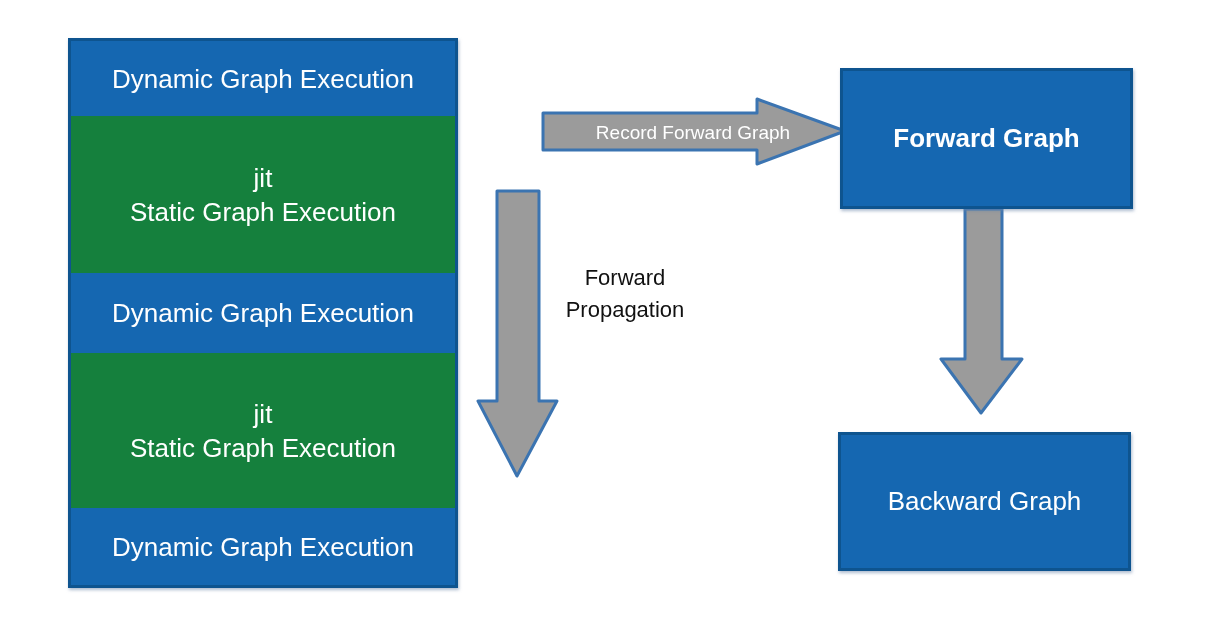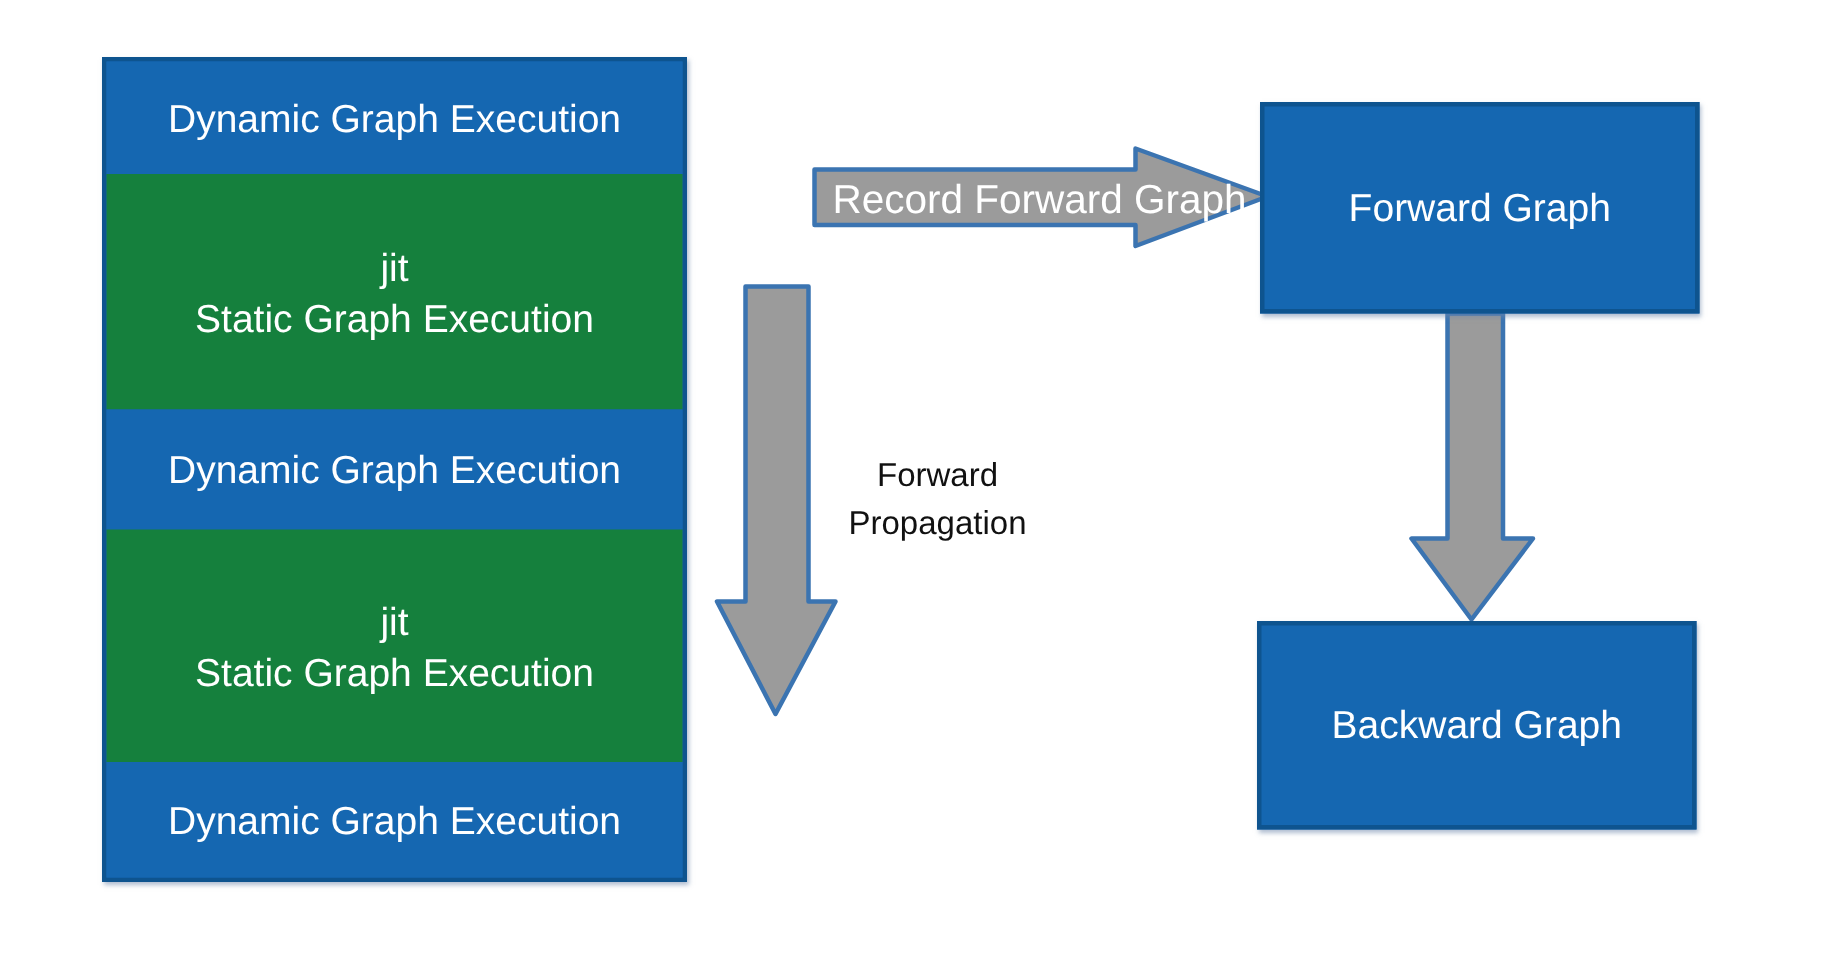--- a/index.html
+++ b/index.html
@@ -56,22 +56,22 @@
     background: #1567b1;
     border: 3px solid #0e548f;
     color: #ffffff;
     font-size: 26px;
     display: flex;
     align-items: center;
     justify-content: center;
     text-align: center;
     box-shadow: 1px 2px 3px rgba(110, 135, 170, 0.55);
   }
-  .node.forward  { left: 840px; top: 68px;  width: 293px; height: 141px; }
-  .node.backward { left: 838px; top: 414px; width: 293px; height: 139px; }
+  .node.forward  { left: 840px; top: 68px;  width: 293px; height: 141px; font-weight: bold; }
+  .node.backward { left: 838px; top: 432px; width: 293px; height: 139px; }
 
   
   .arrows {
     position: absolute;
     left: 0; top: 0;
     width: 1218px;
     height: 644px;
     pointer-events: none;
   }
   .arrow-shape {
@@ -89,27 +89,26 @@
   }
   .label-on-arrow {
     left: 543px;
     top: 116px;
     width: 300px;
     height: 34px;
     display: flex;
     align-items: center;
     justify-content: center;
     color: #ffffff;
-    font-size: 27px;
+    font-size: 19px;
   }
   .label-black {
     color: #111111;
     font-size: 22px;
     line-height: 32px;
-    margin-top: 39px;
   }
   .label-forward-prop {
     left: 540px;
     top: 262px;
     width: 170px;
   }
   .label-auto-diff {
     left: 775px;
     top: 262px;
     width: 190px;

